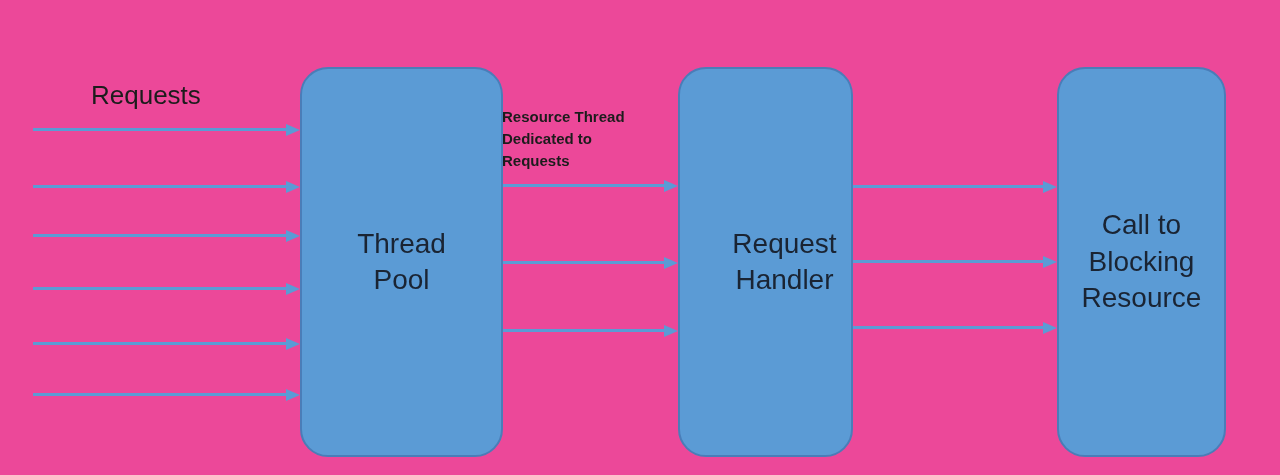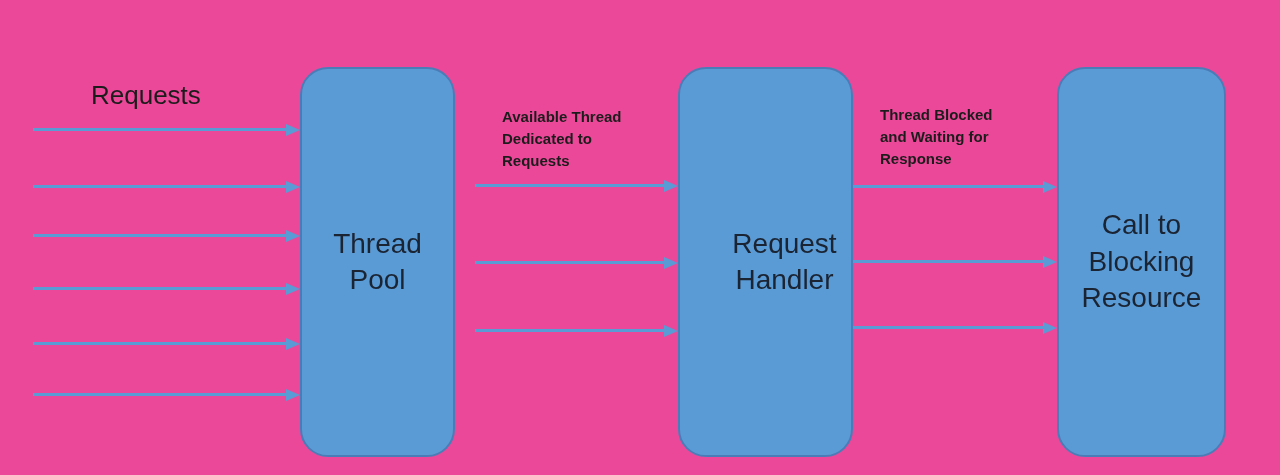--- a/index.html
+++ b/index.html
@@ -23,21 +23,21 @@
     box-sizing: border-box;
     display: flex;
     align-items: center;
     justify-content: center;
     text-align: center;
     color: #1A2433;
     font-size: 28px;
     line-height: 1.3;
     white-space: pre-line;
   }
-  .node.thread-pool   { left: 300px;  width: 155px; }
+  .node.thread-pool   { left: 300px;  width: 203px; }
   .node.req-handler   { left: 678px;  width: 175px; padding-left: 38px; }
   .node.blocking-res  { left: 1057px; width: 169px; }
 
   
   .arrow {
     position: absolute;
     height: 3px;
     background: #5B9BD5;
   }
   .arrow::after {
@@ -80,26 +80,23 @@
   }
   .cap-available { left: 502px; top: 106px; }
   .cap-blocked   { left: 880px; top: 104px; }
 </style>
 </head>
 <body>
 
 <div class="canvas">
 
   <div class="caption cap-requests">Requests</div>
-  <div class="caption cap-small cap-available">Available Thread
+  <div class="caption cap-small cap-available">Resource Thread
 Dedicated to
 Requests</div>
-  <div class="caption cap-small cap-blocked">Thread Blocked
-and Waiting for
-Response</div>
 
   <div class="arrow a-in a-in1"></div>
   <div class="arrow a-in a-in2"></div>
   <div class="arrow a-in a-in3"></div>
   <div class="arrow a-in a-in4"></div>
   <div class="arrow a-in a-in5"></div>
   <div class="arrow a-in a-in6"></div>
 
   <div class="arrow a-mid a-mid1"></div>
   <div class="arrow a-mid a-mid2"></div>

